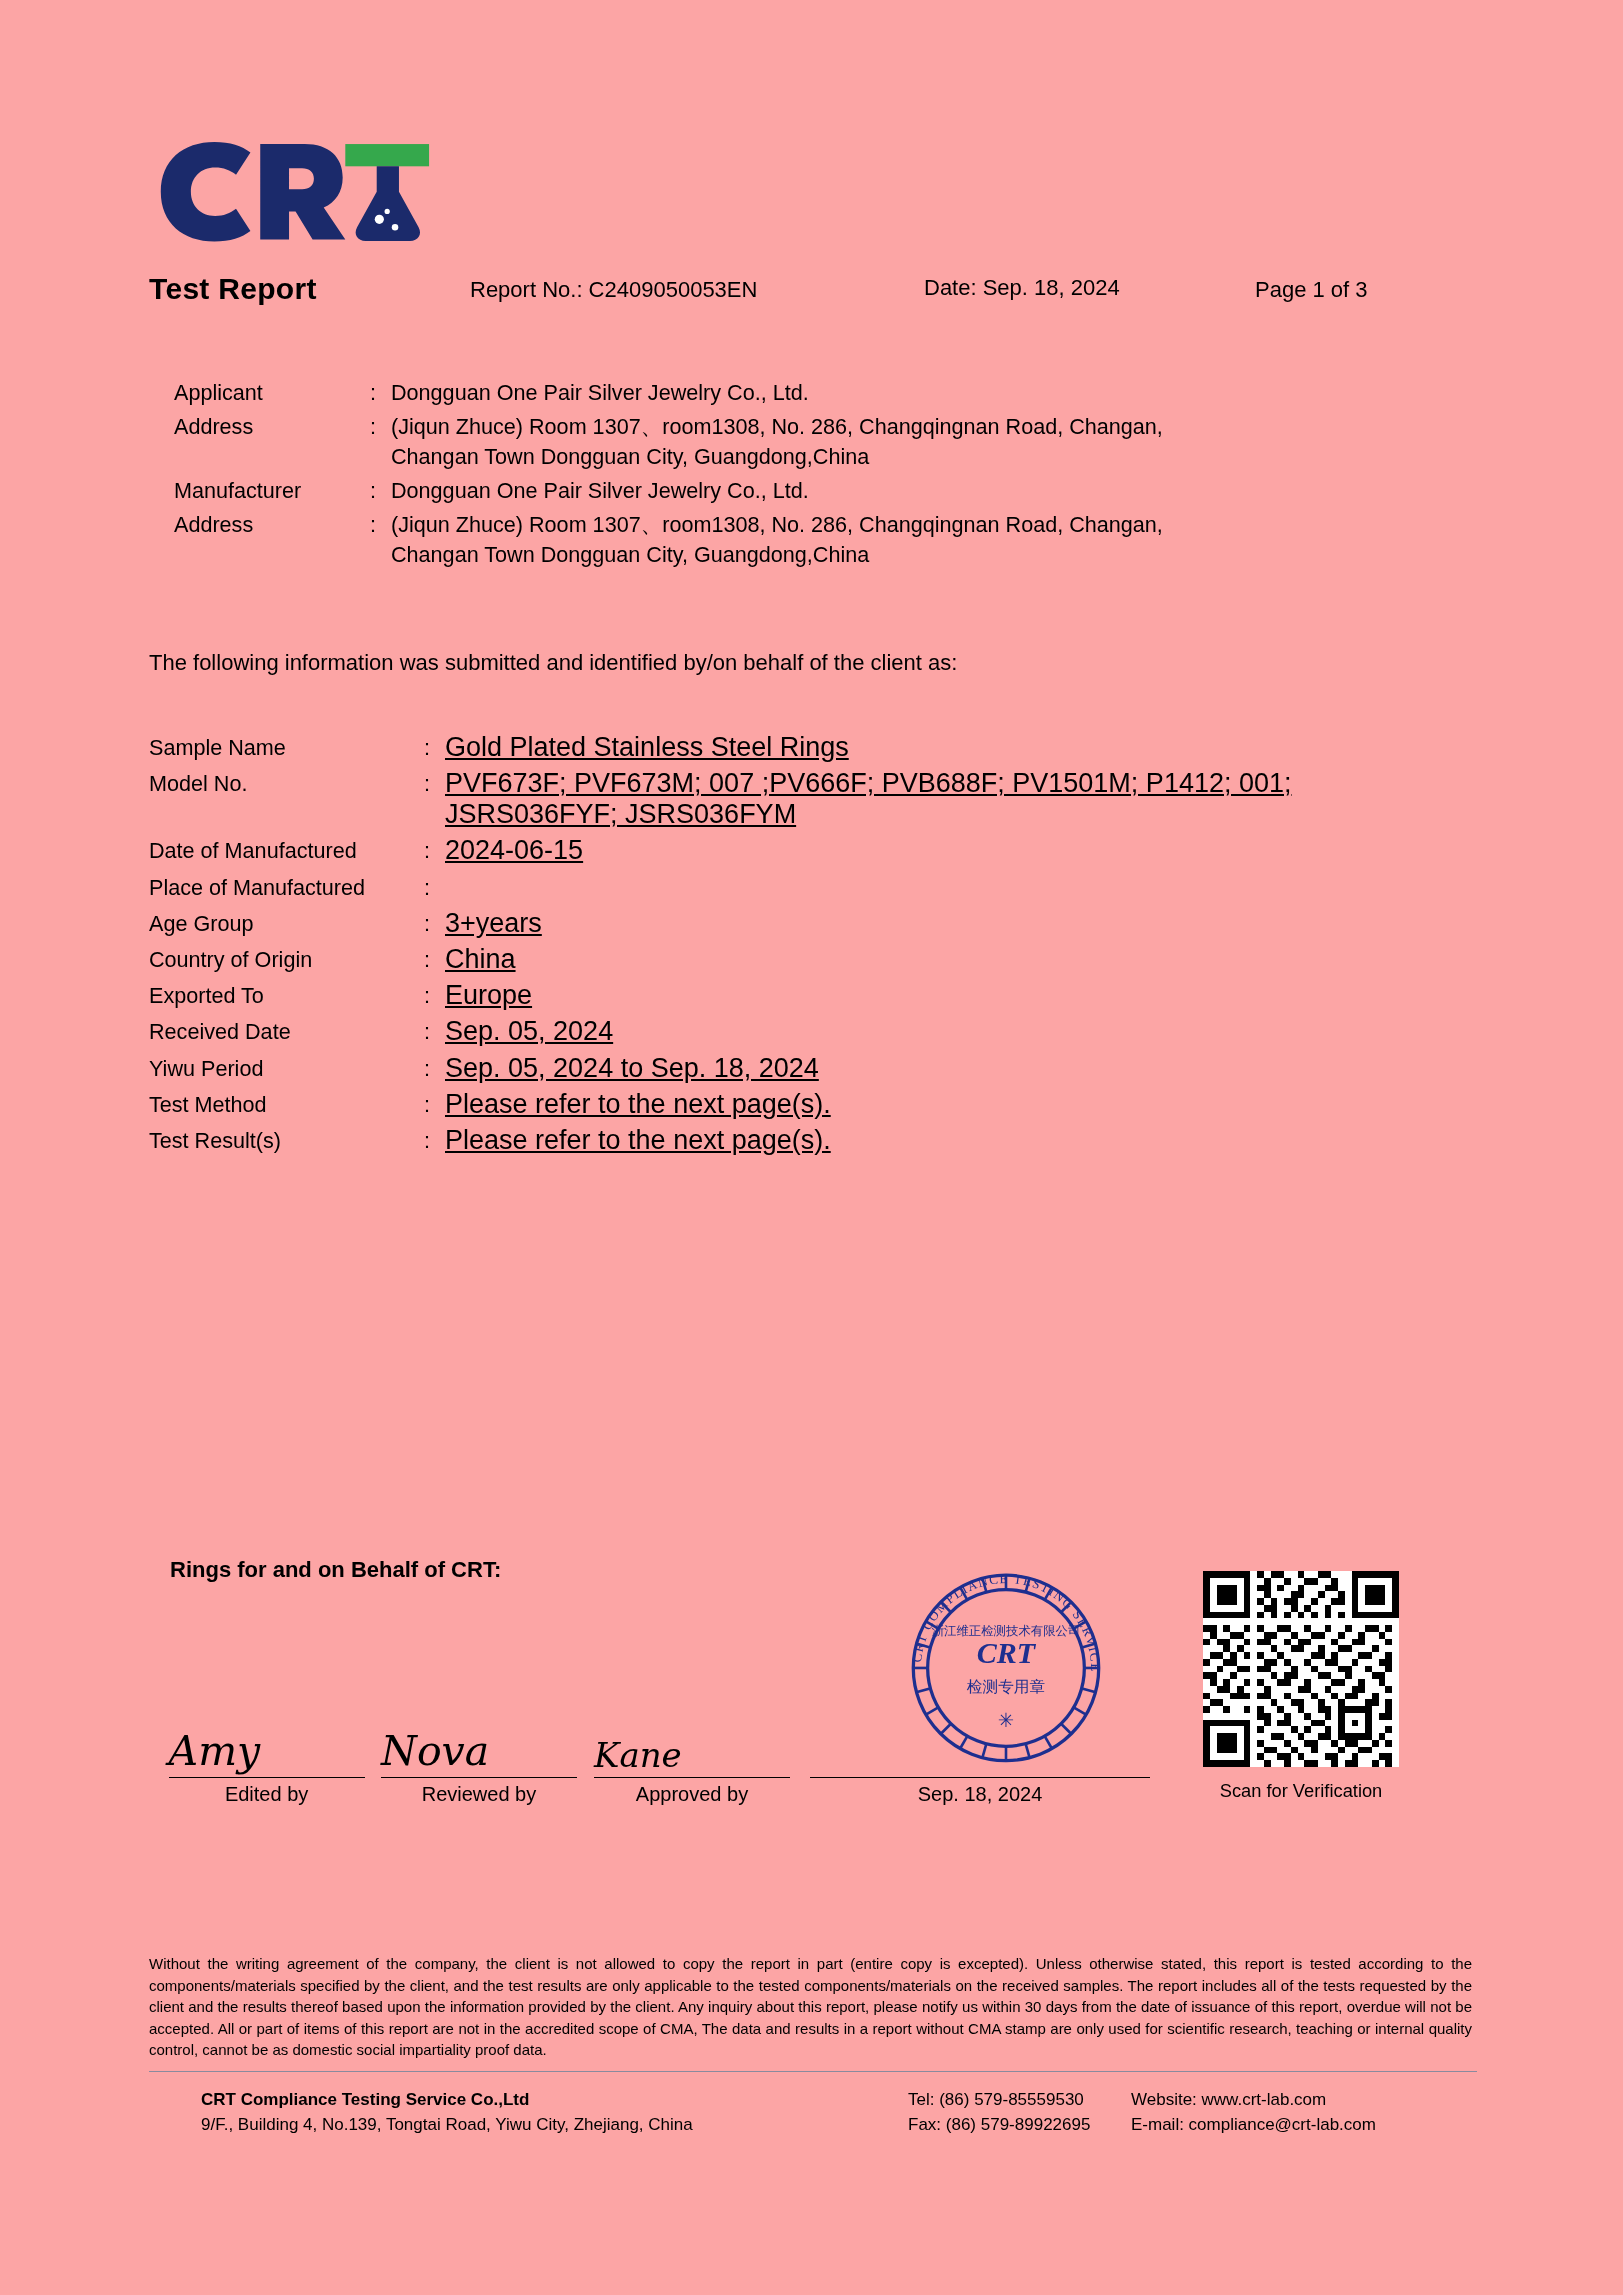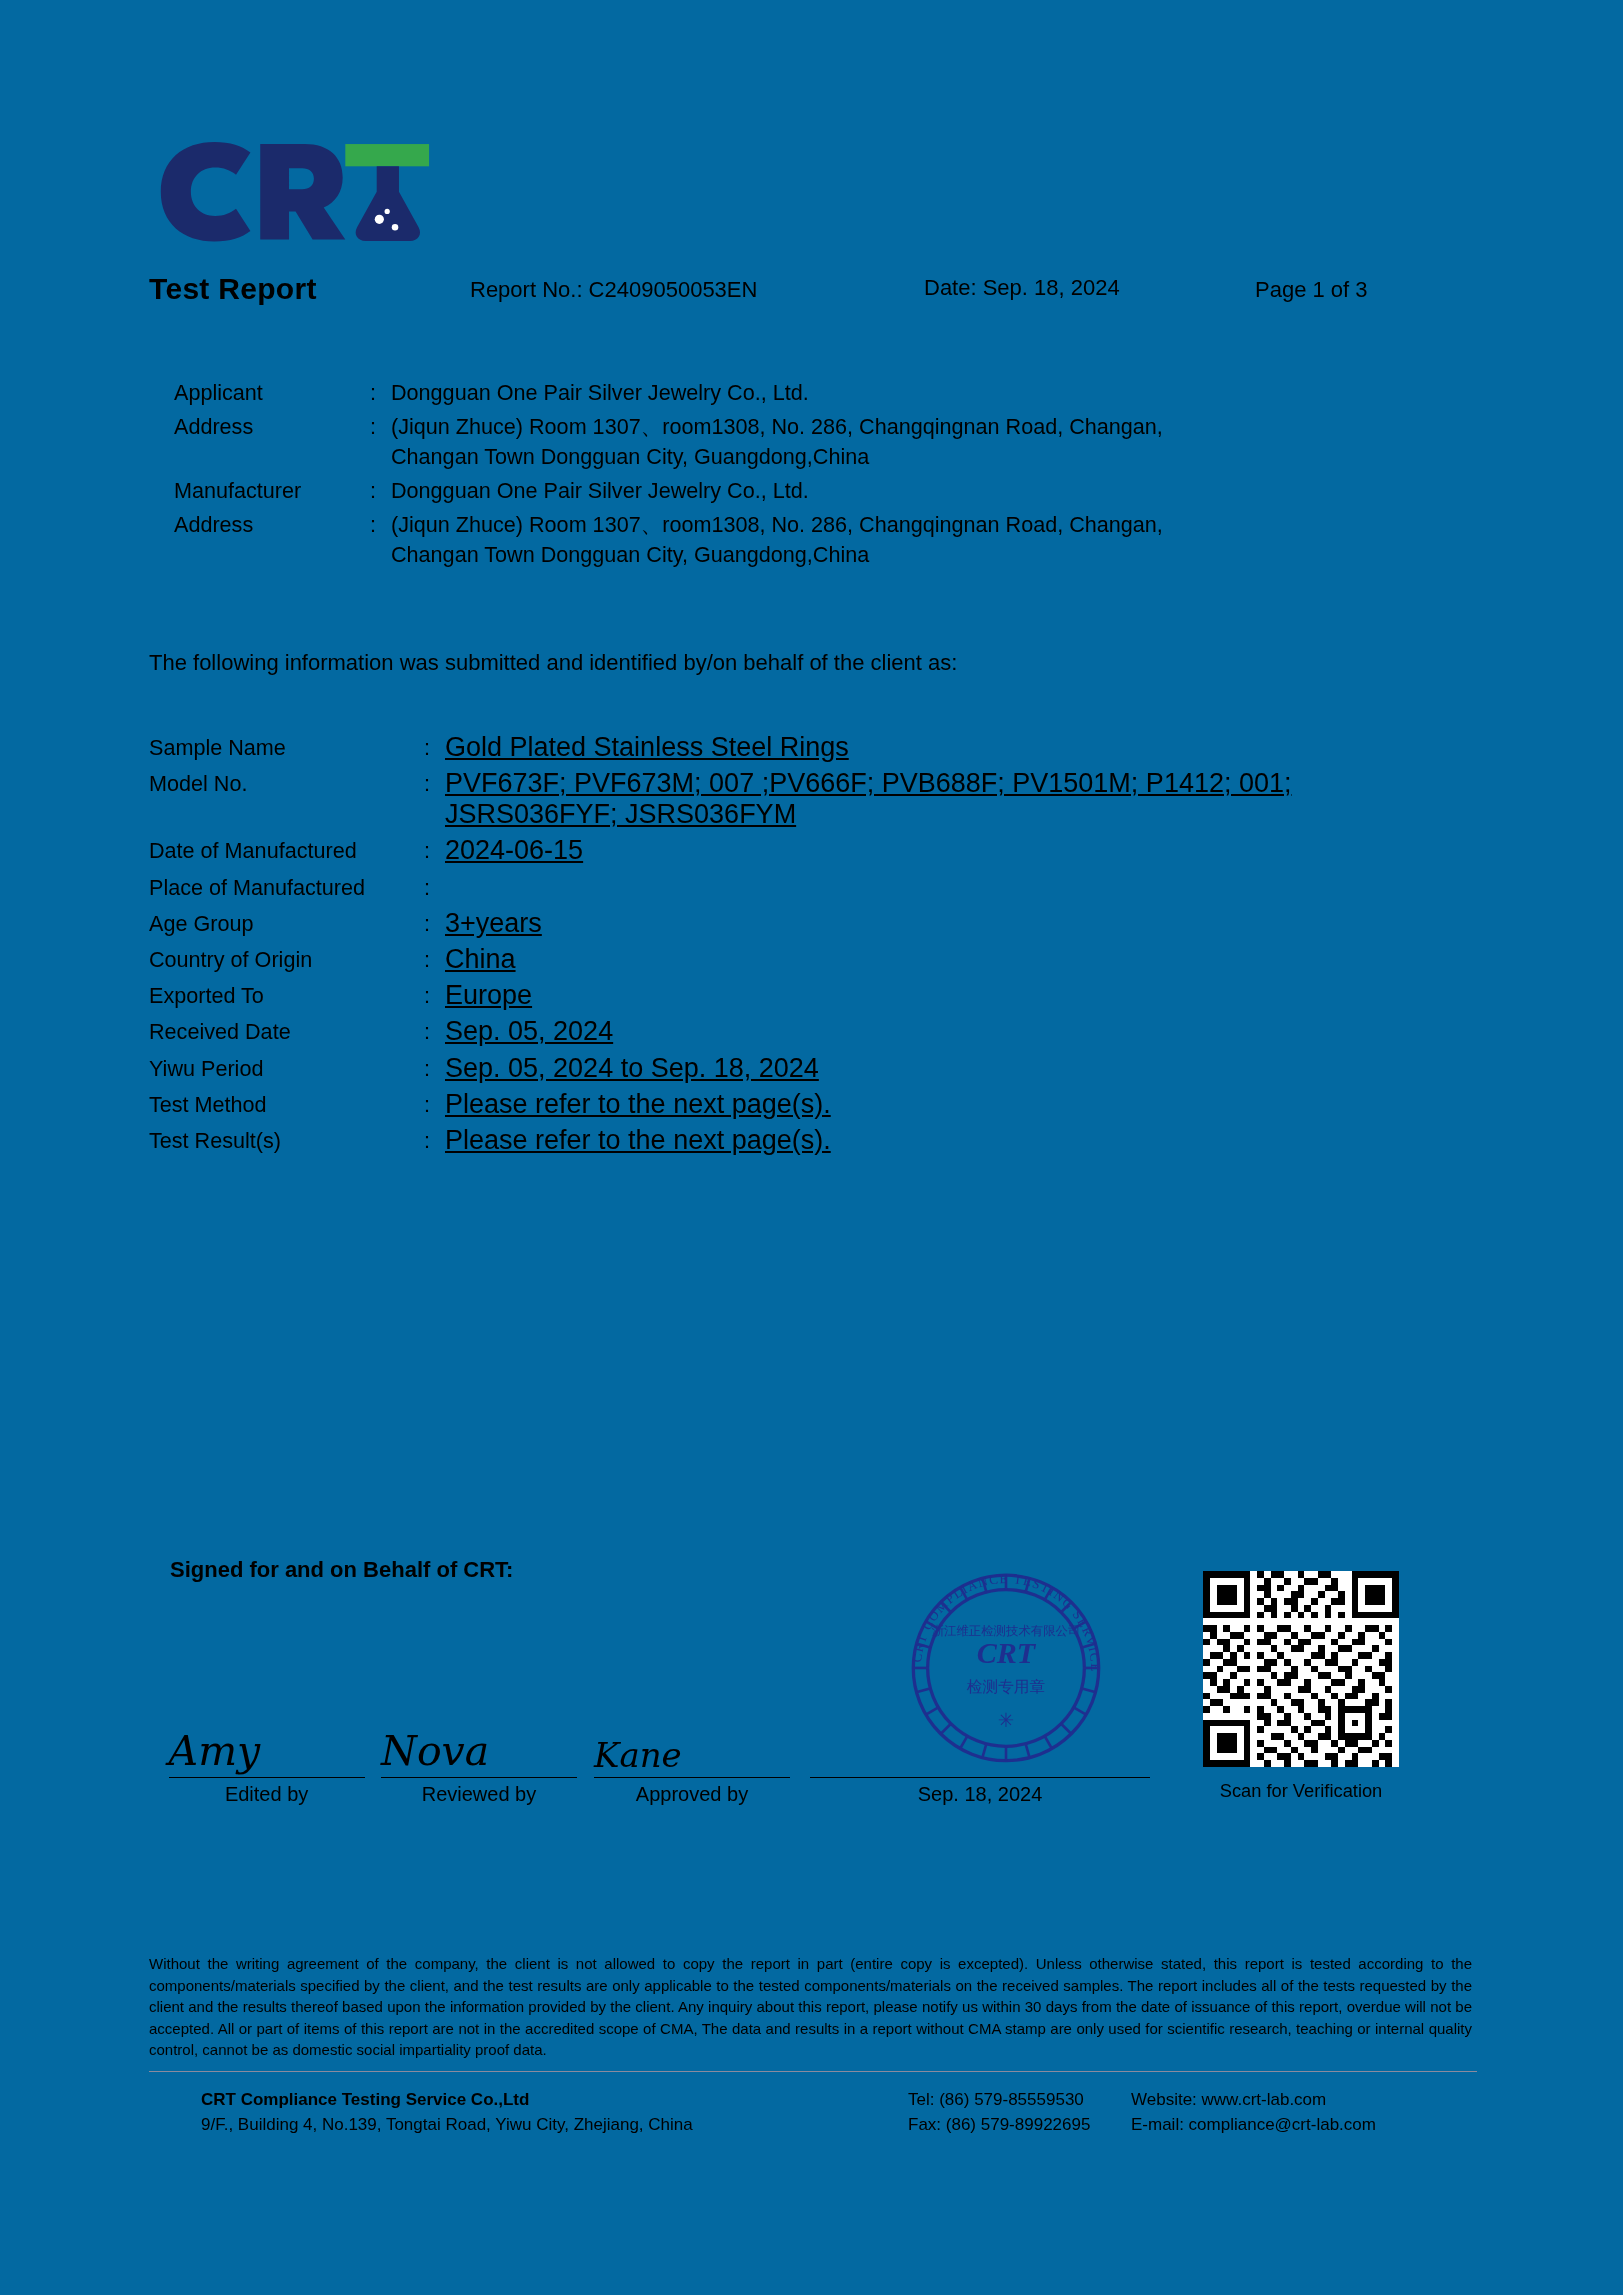--- a/index.html
+++ b/index.html
@@ -8,21 +8,21 @@
     background: #ffffff;
   }
   body {
     font-family: "Liberation Sans", sans-serif;
     color: #000000;
   }
   .page {
     position: relative;
     width: 1623px;
     height: 2295px;
-    background: #0369a1;
+    background: #fca5a5;
     box-sizing: border-box;
     padding: 0;
     overflow: hidden;
   }
   .inner {
     position: absolute;
     left: 149px;
     top: 0;
     width: 1328px;
     height: 2295px;
@@ -411,21 +411,21 @@
       </div>
 
       <div class="s-row">
         <div class="s-label">Test Result(s)</div>
         <div class="s-colon">:</div>
         <div class="s-value">Please refer to the next page(s).</div>
       </div>
 
     </div>
 
-    <div class="signed-label">Signed for and on Behalf of CRT:</div>
+    <div class="signed-label">Rings for and on Behalf of CRT:</div>
 
     <div class="sig-area">
 
       <div class="sig-col sig1">
         <div class="sig-box">
           <div class="sig-script">Amy</div>
         </div>
         <div class="sig-line"></div>
         <div class="sig-caption">Edited by</div>
       </div>

